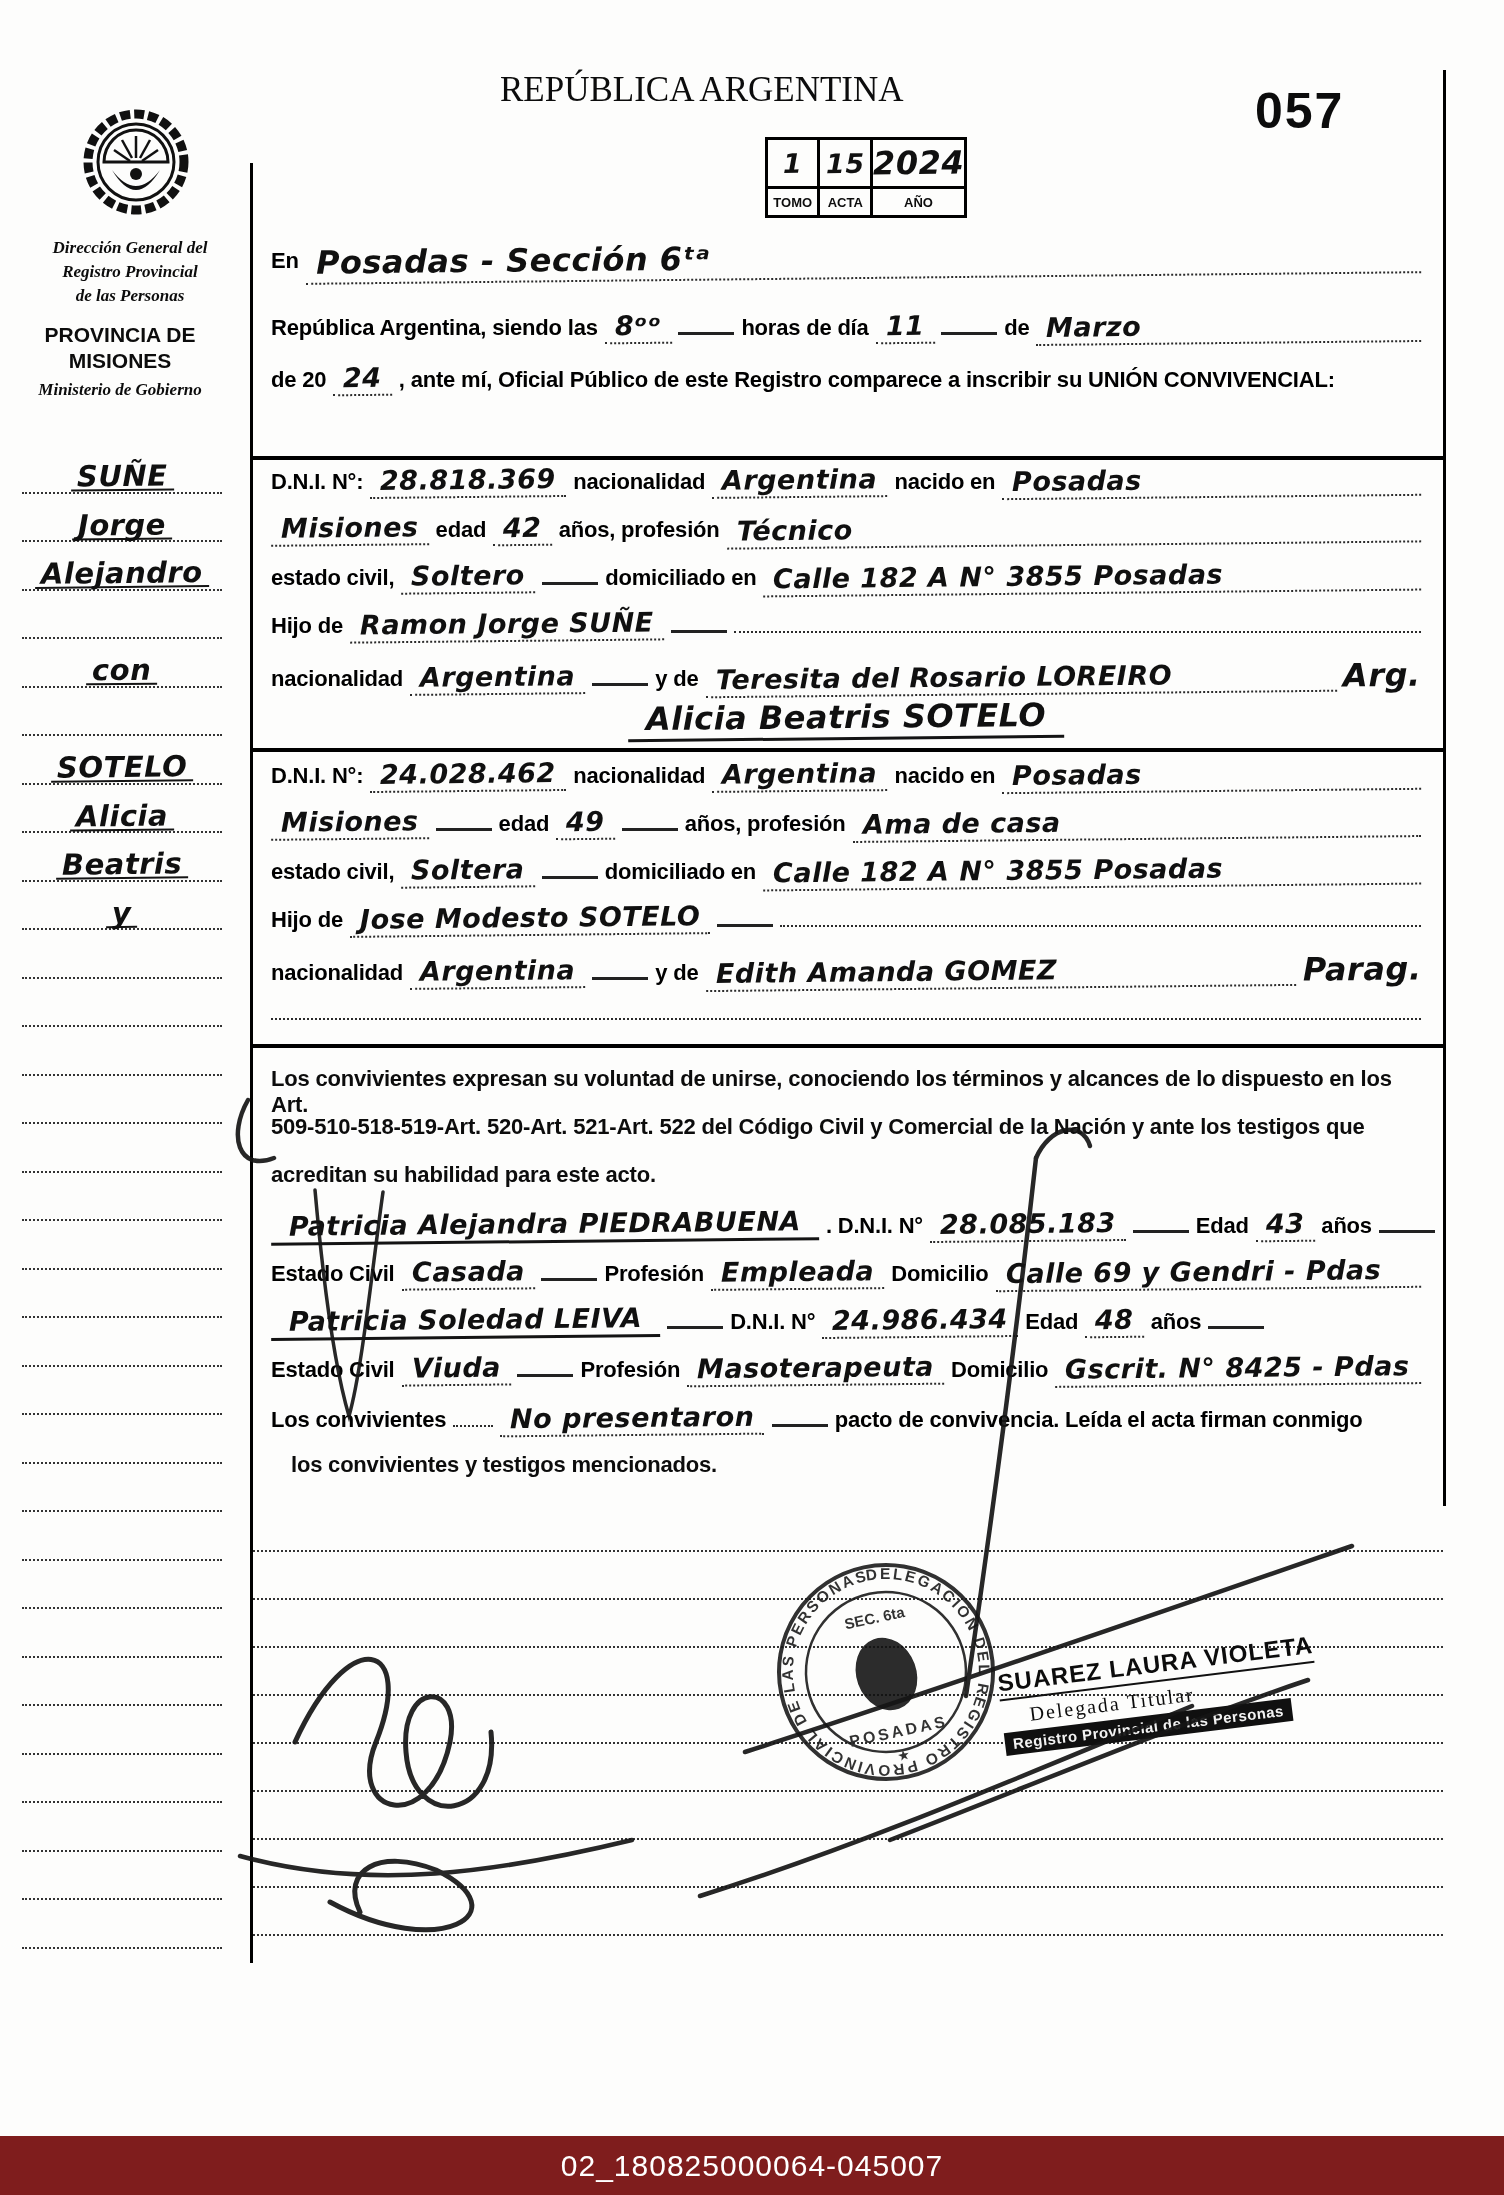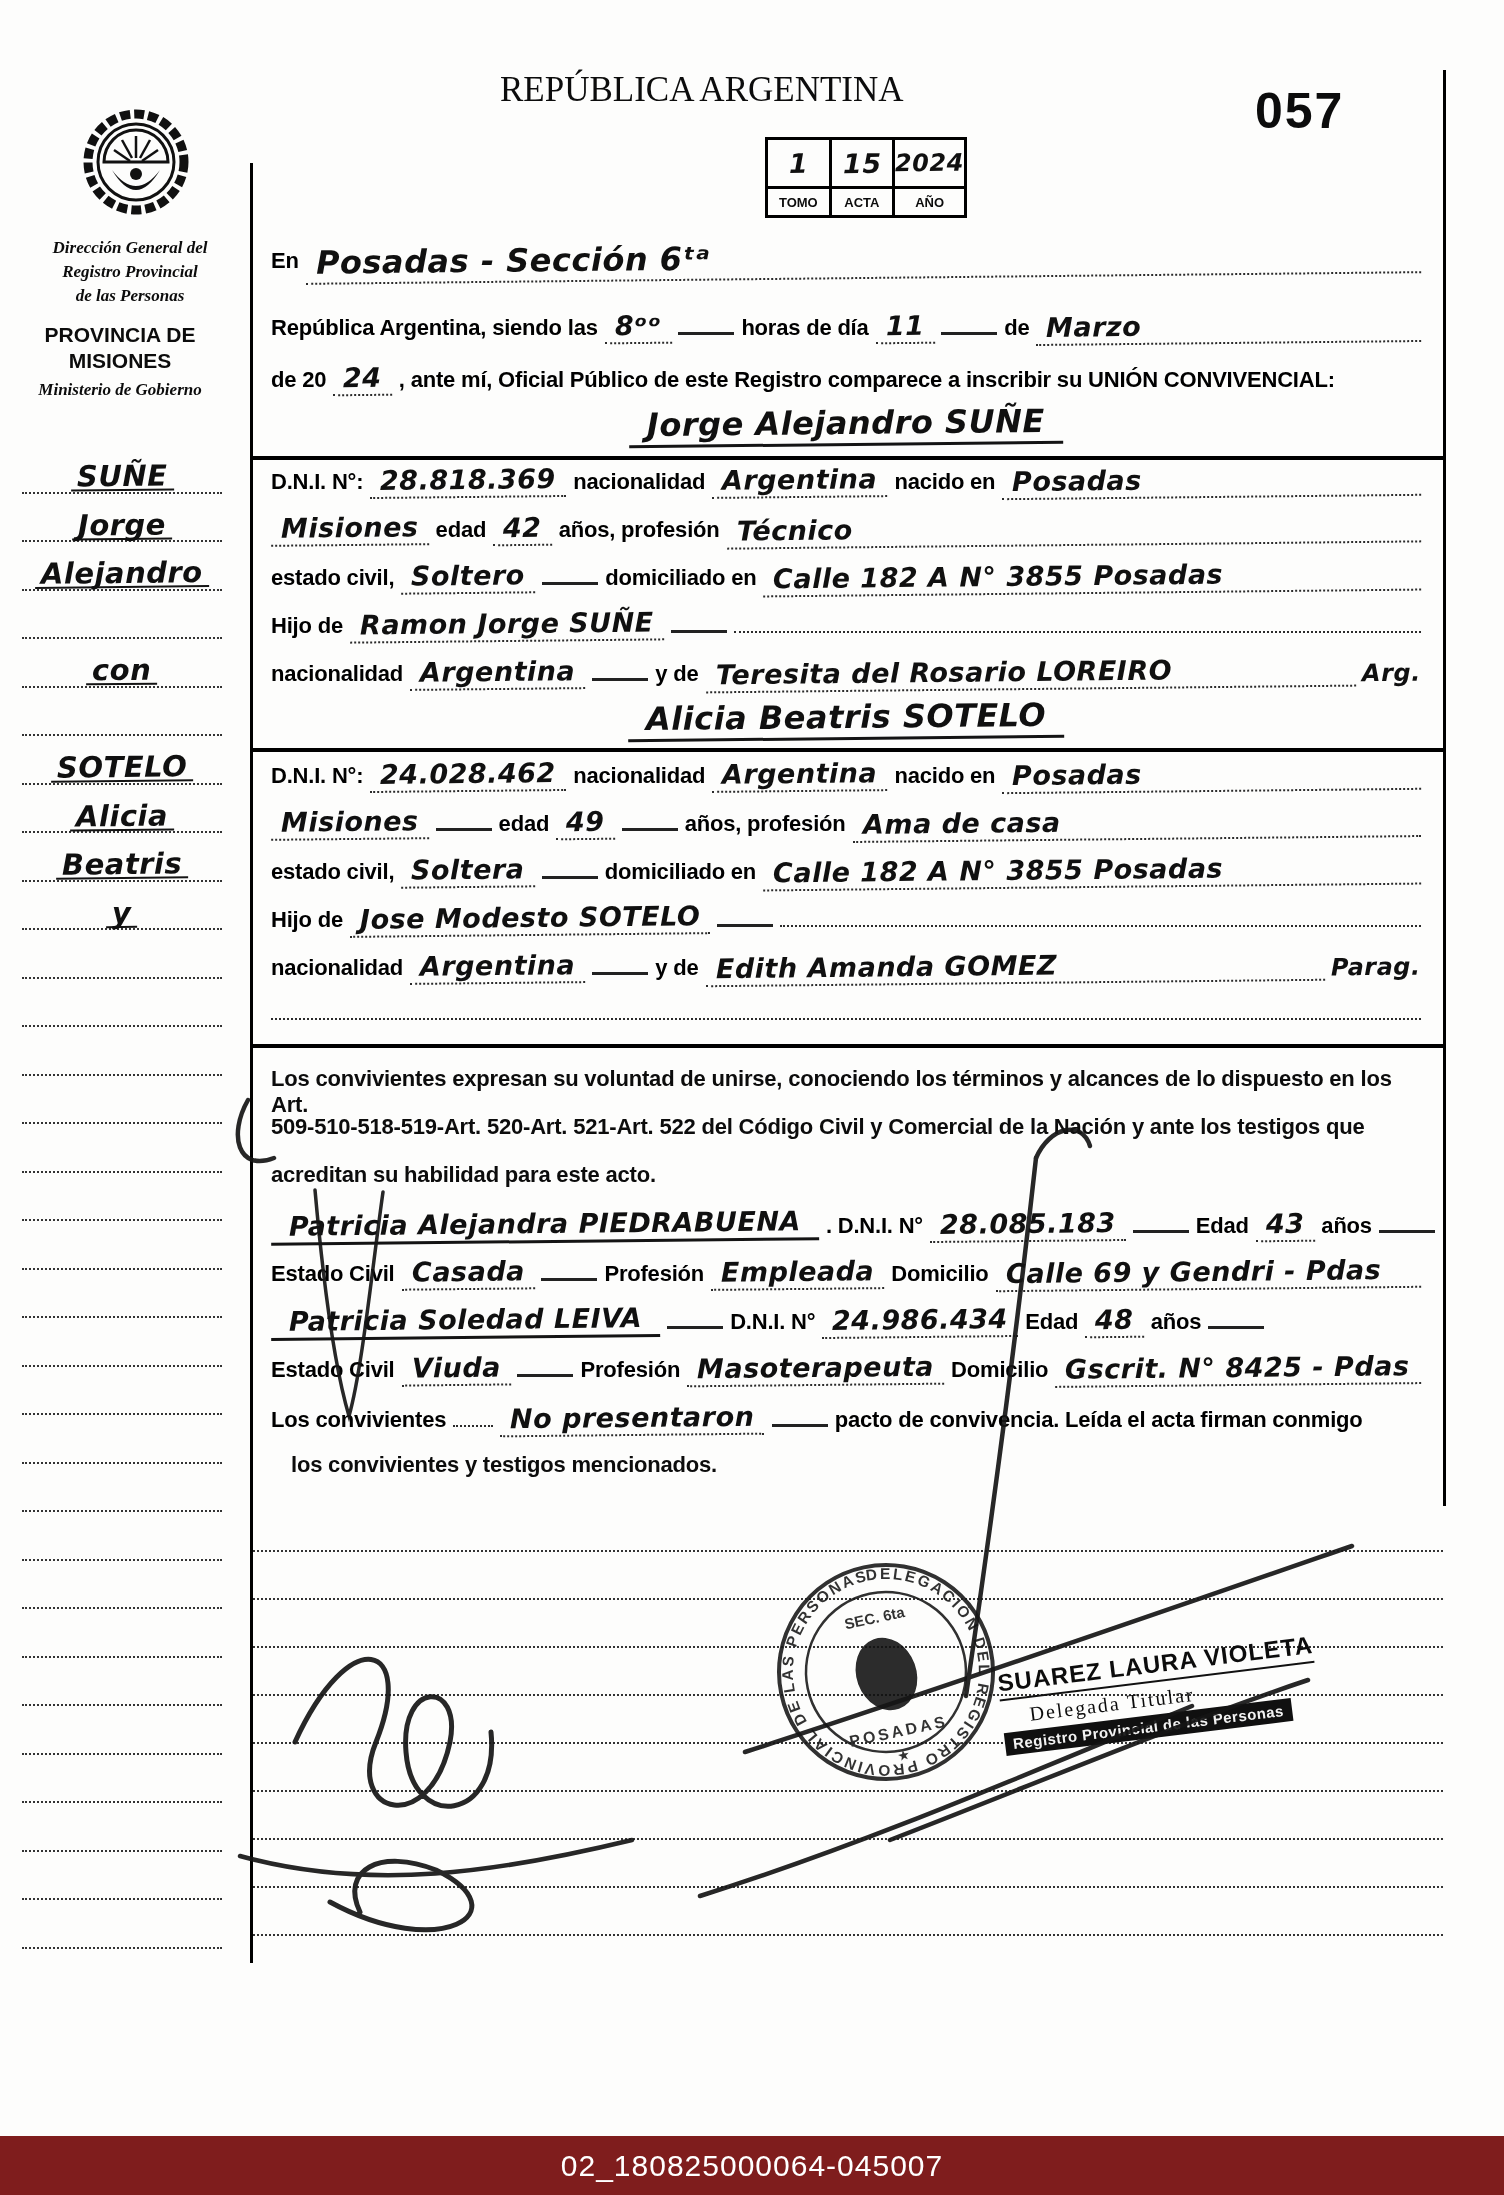--- a/index.html
+++ b/index.html
@@ -13,21 +13,21 @@
   
   .printed { font-weight:700; font-size:22px; letter-spacing:-0.2px; white-space:nowrap; color:#000000; }
 
   
   .hw {
     font-family:"DejaVu Sans", sans-serif; font-style:italic; font-weight:600;
     font-size:27px; color:#101010; white-space:nowrap; display:inline-block;
     transform:rotate(-0.6deg); letter-spacing:0.5px;
   }
   .hw-big { font-size:32px; }
-  .hw-sm  { font-size:24px; }
+  .hw-sm  { font-size:32px; }
   .name-underline { border-bottom:3px solid #141414; padding:0 18px 1px 18px; }
 
   
   .formline {
     position:absolute; left:271px; width:1150px;
     display:flex; align-items:baseline; gap:7px;
   }
   .val     { border-bottom:2px dotted #2b2b2b; padding:0 10px 1px 10px; }
   .dotfill { flex:1 1 auto; min-width:18px; border-bottom:2px dotted #2b2b2b; height:1.1em; }
   .dashfill{ flex:0 0 56px; border-bottom:3px solid #222; height:0.8em; }
@@ -246,23 +246,20 @@
     <span class="hw val">11</span>
     <span class="dashfill"></span>
     <span class="printed">de</span>
     <span class="hw val grow">Marzo</span>
   </div>
   <div class="formline" style="top:362px;">
     <span class="printed">de 20</span>
     <span class="hw val">24</span>
     <span class="printed">, ante mí, Oficial Público de este Registro comparece a inscribir su UNIÓN CONVIVENCIAL:</span>
   </div>
-  <div class="formline center-line" style="top:404px;">
-    <span class="hw hw-big name-underline">Jorge Alejandro SUÑE</span>
-  </div>
 
   <div class="sep" style="top:456px;"></div>
 
   <div class="formline" style="top:464px;">
     <span class="printed">D.N.I. N°:</span>
     <span class="hw val">28.818.369</span>
     <span class="printed">nacionalidad</span>
     <span class="hw val">Argentina</span>
     <span class="printed">nacido en</span>
     <span class="hw val grow">Posadas</span>

